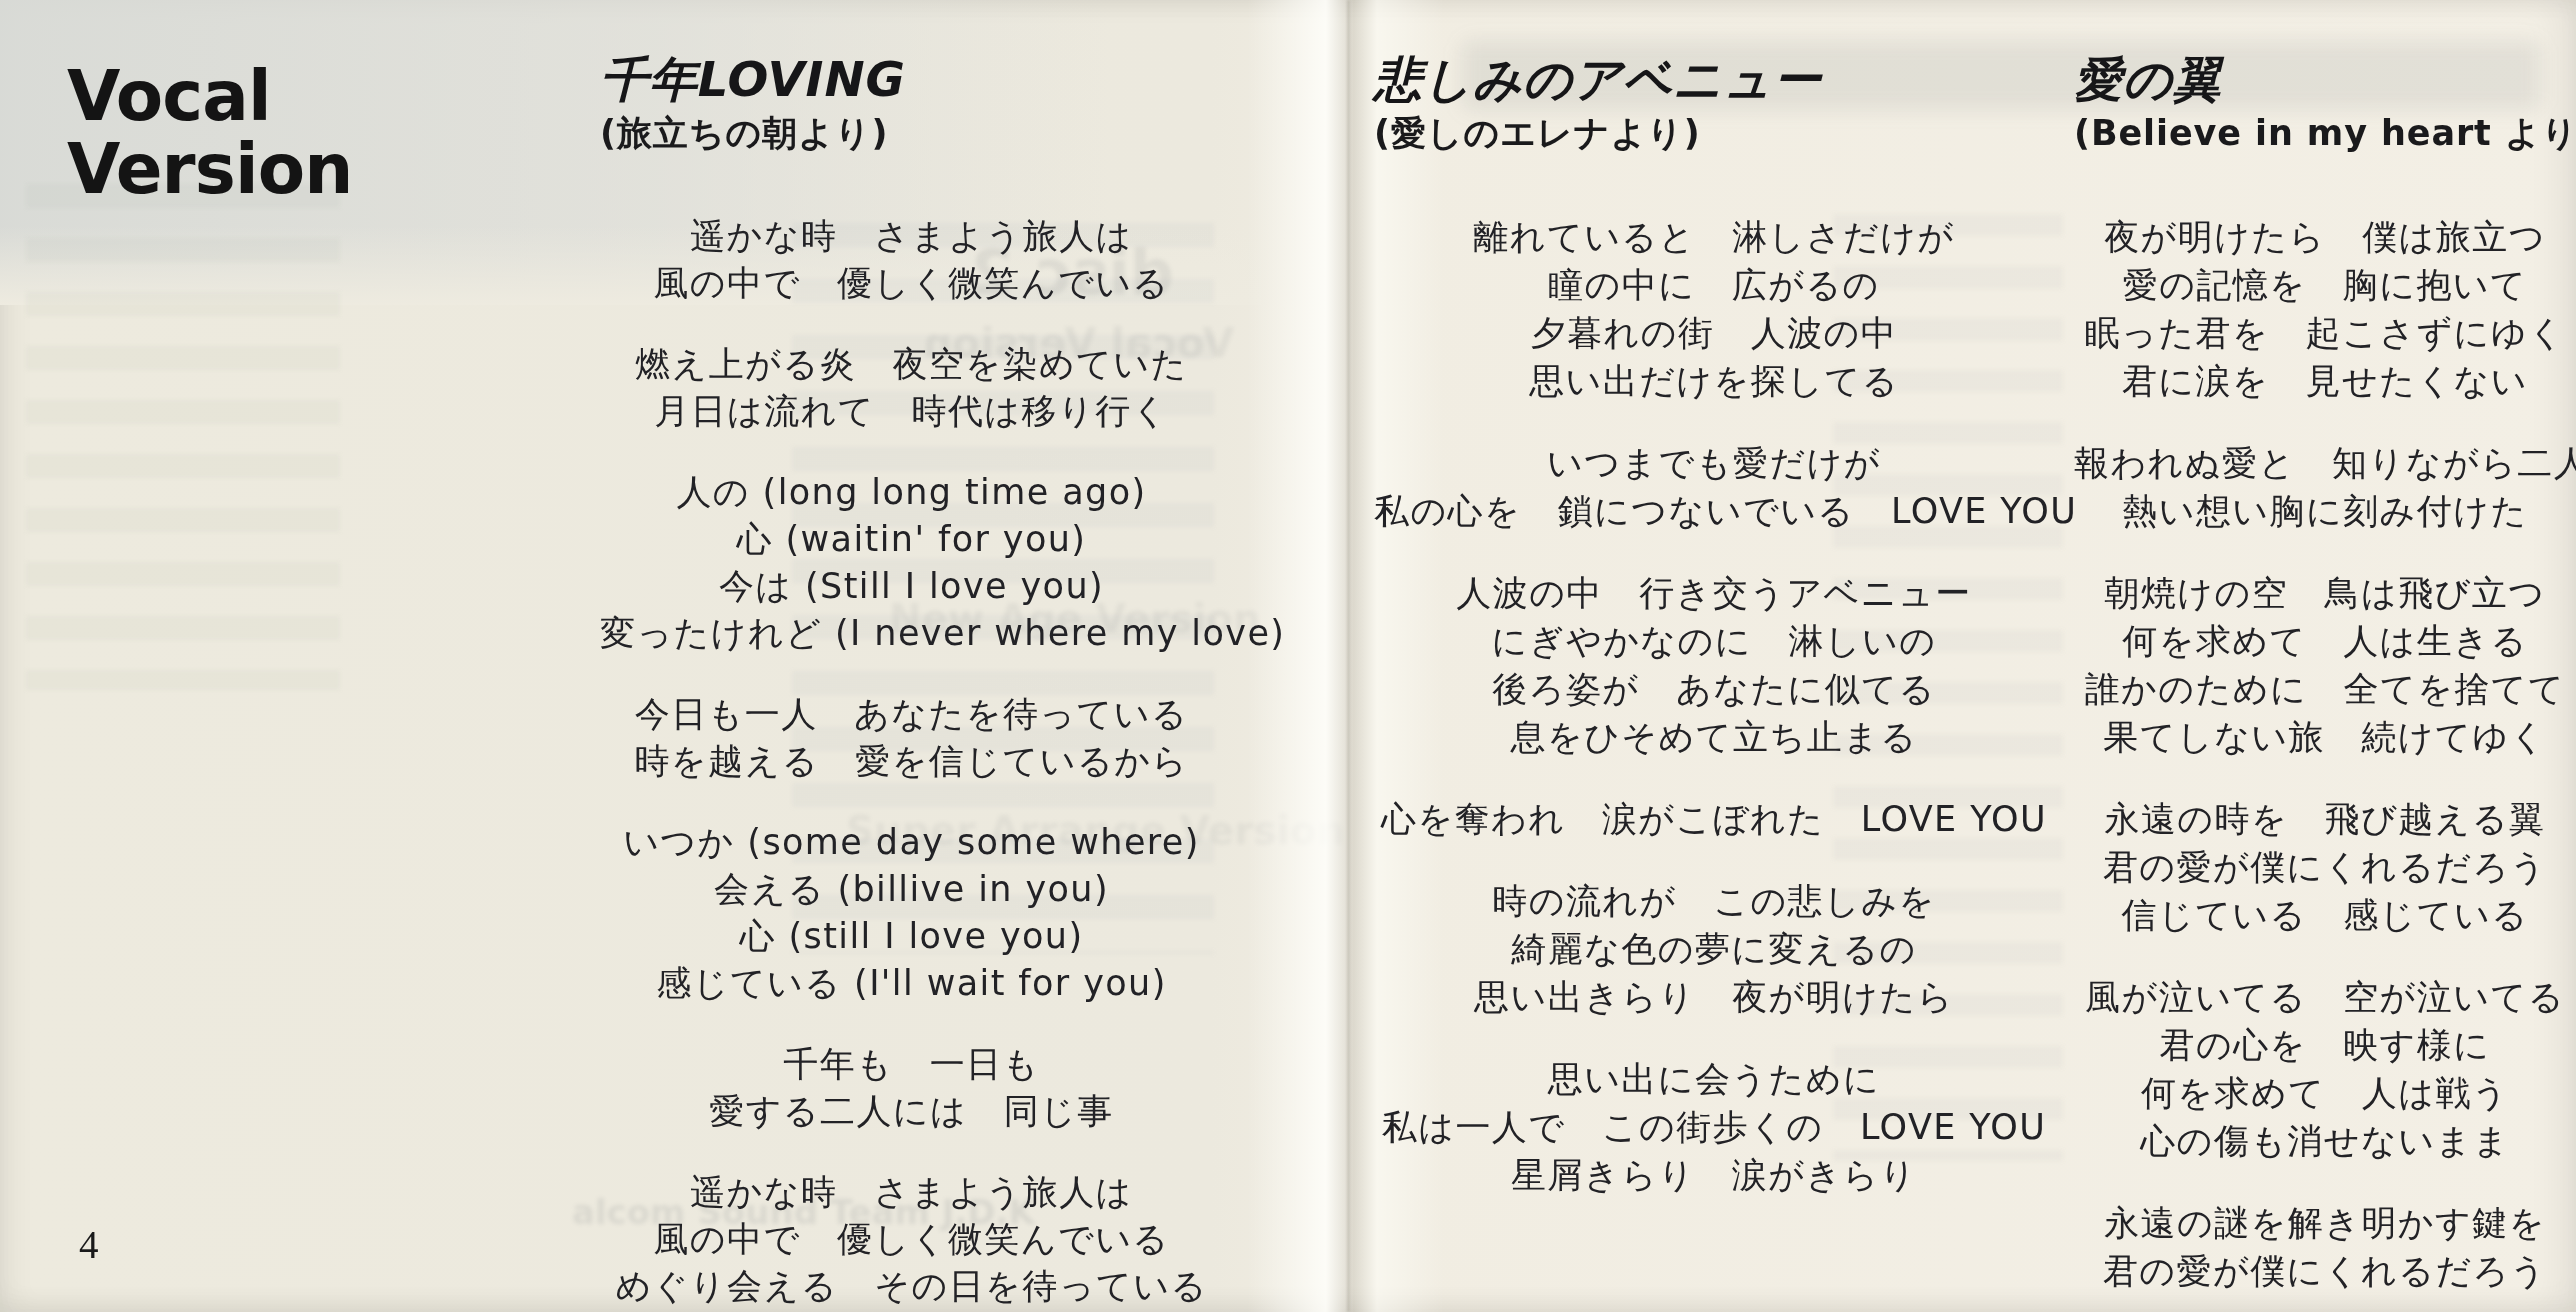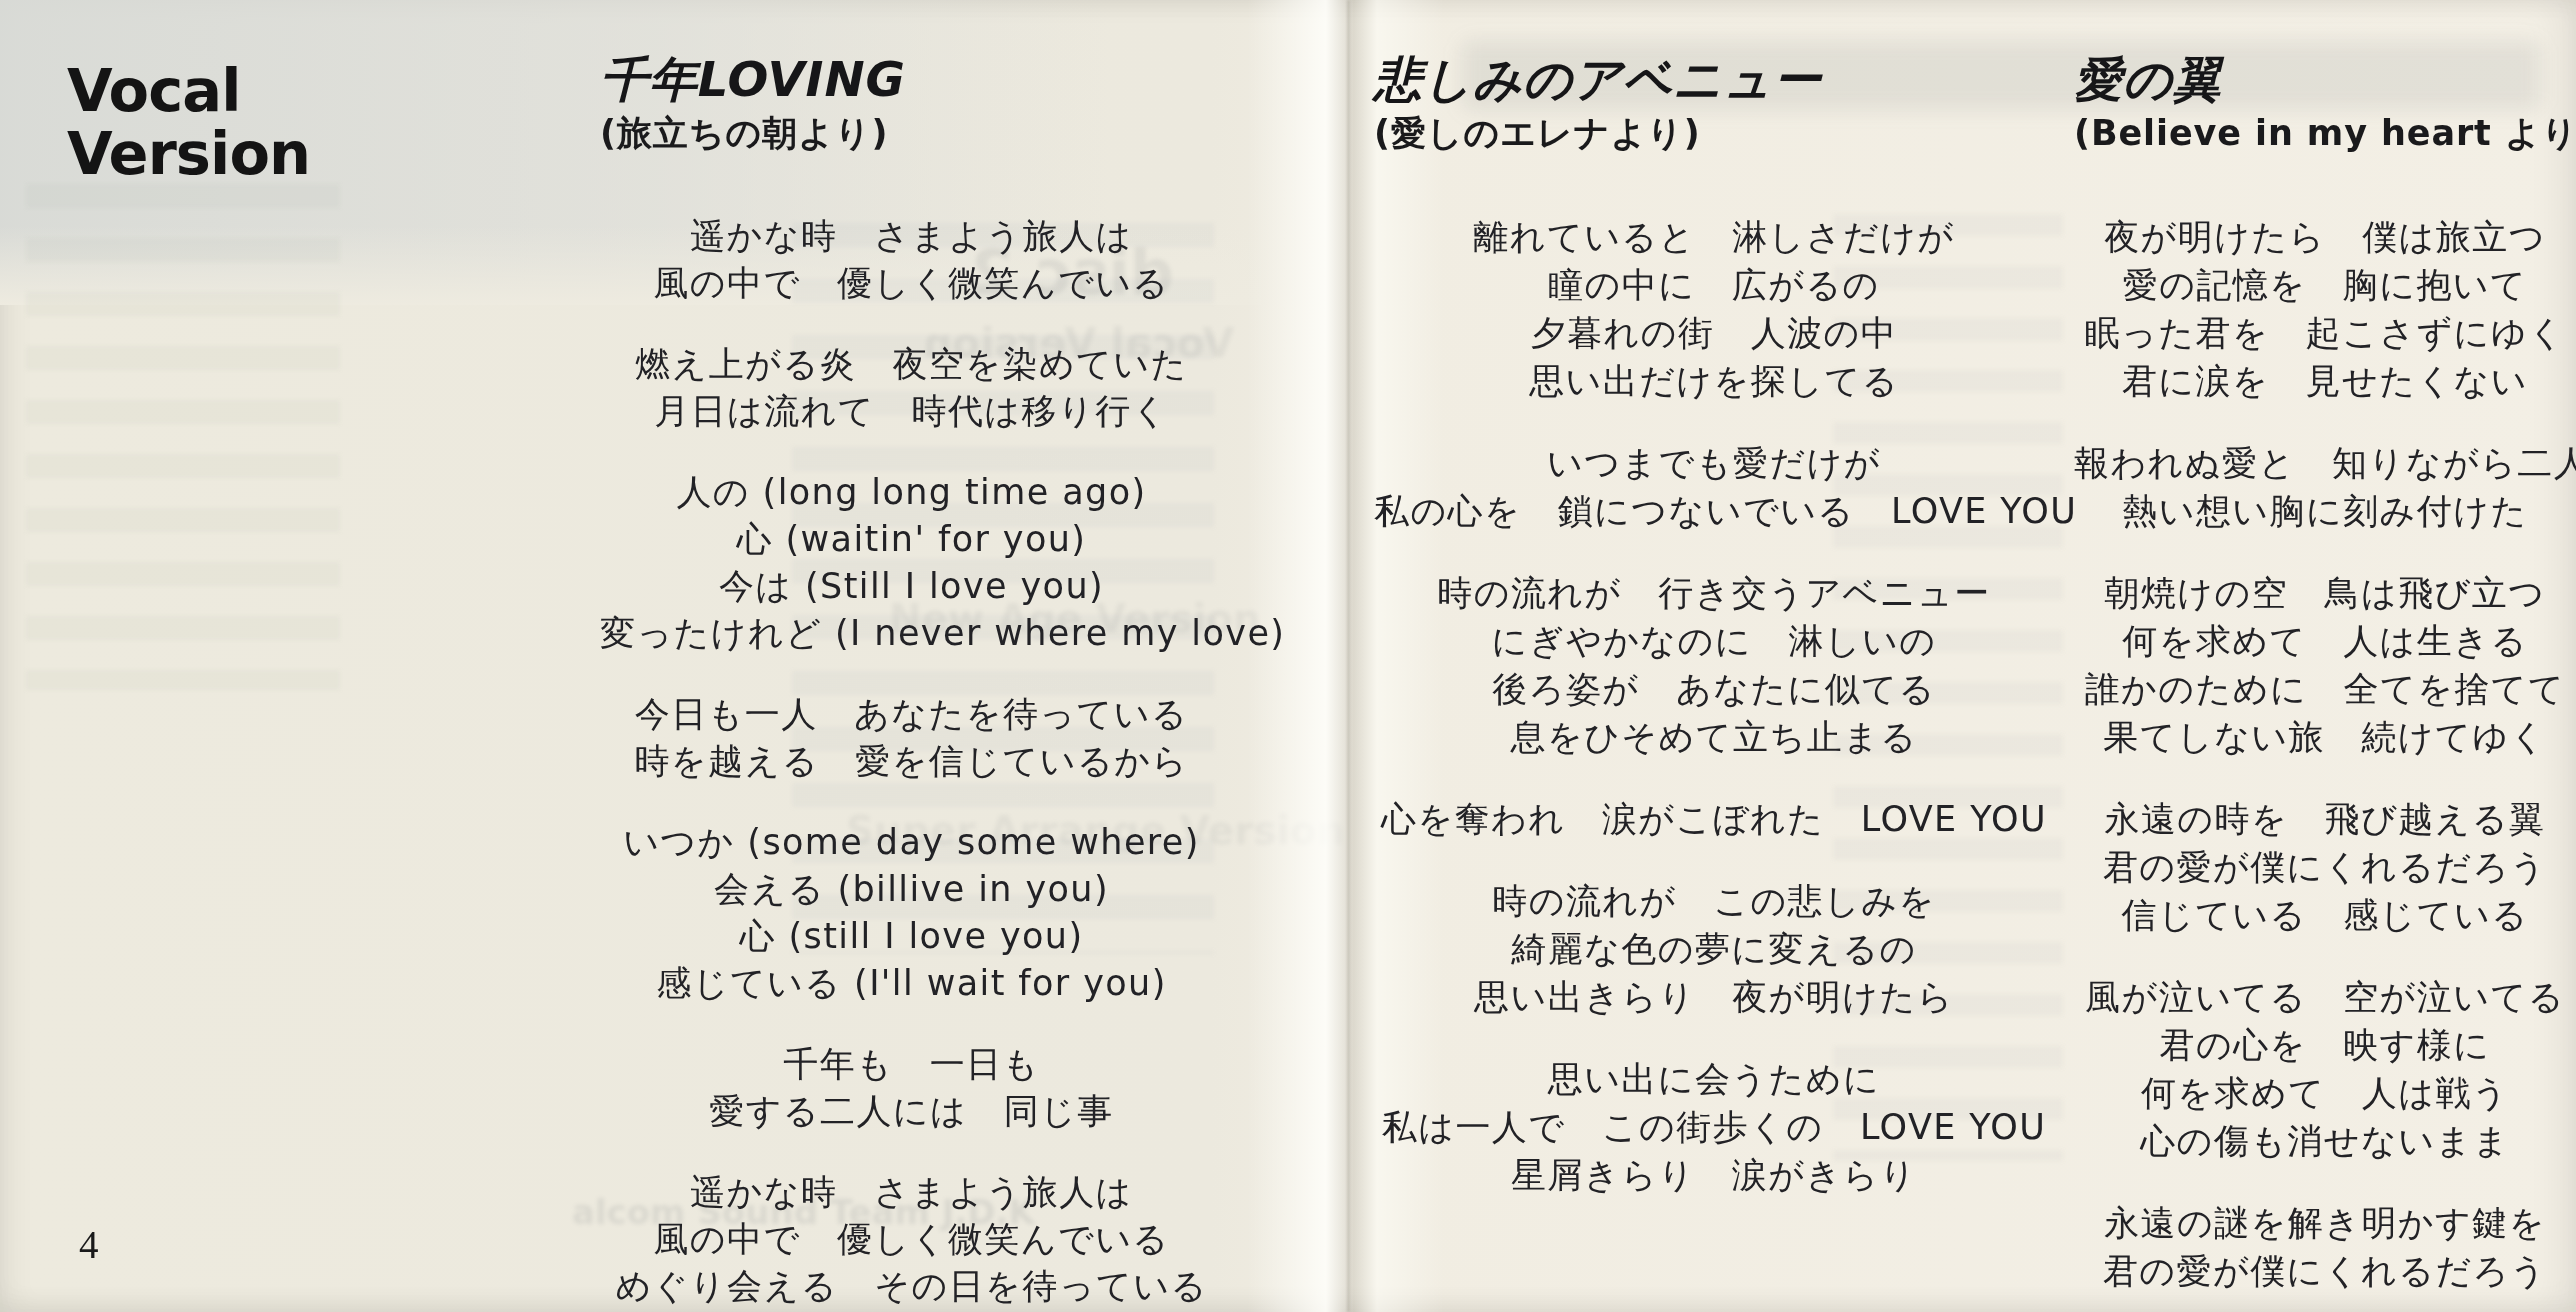--- a/index.html
+++ b/index.html
@@ -52,21 +52,21 @@
     background:rgba(108,113,118,0.12);border-radius:9.4px;filter:blur(9.4px);
     pointer-events:none;
   }
   .bleed-item{
     position:absolute;font-weight:700;color:#5a6168;white-space:nowrap;
     filter:blur(2.3px);pointer-events:none;
   }
   
   .section-title{
     position:absolute;left:67px;top:60px;
-    font-weight:700;font-size:59px;line-height:1.06;letter-spacing:-0.9px;color:#141414;
+    font-weight:700;font-size:69px;line-height:1.06;letter-spacing:-0.9px;color:#141414;
   }
   
   .song{position:absolute;top:52px;}
   .song-1{left:600px;width:623px;}
   .song-2{left:1374px;width:680px;}
   .song-3{left:2074px;width:502px;}
   .song h2{
     margin:0;font-size:48px;line-height:54px;font-weight:700;color:#161618;
     letter-spacing:0.9px;white-space:nowrap;font-style:italic;
   }
@@ -162,21 +162,21 @@
           <div class="line">離れていると　淋しさだけが</div>
           <div class="line">瞳の中に　広がるの</div>
           <div class="line">夕暮れの街　人波の中</div>
           <div class="line">思い出だけを探してる</div>
         </div>
         <div class="stanza">
           <div class="line">いつまでも愛だけが</div>
           <div class="line">私の心を　鎖につないでいる　LOVE YOU</div>
         </div>
         <div class="stanza">
-          <div class="line">時の流れが　行き交うアベニュー</div>
+          <div class="line">人波の中　行き交うアベニュー</div>
           <div class="line">にぎやかなのに　淋しいの</div>
           <div class="line">後ろ姿が　あなたに似てる</div>
           <div class="line">息をひそめて立ち止まる</div>
         </div>
         <div class="stanza">
           <div class="line">心を奪われ　涙がこぼれた　LOVE YOU</div>
         </div>
         <div class="stanza">
           <div class="line">時の流れが　この悲しみを</div>
           <div class="line">綺麗な色の夢に変えるの</div>

